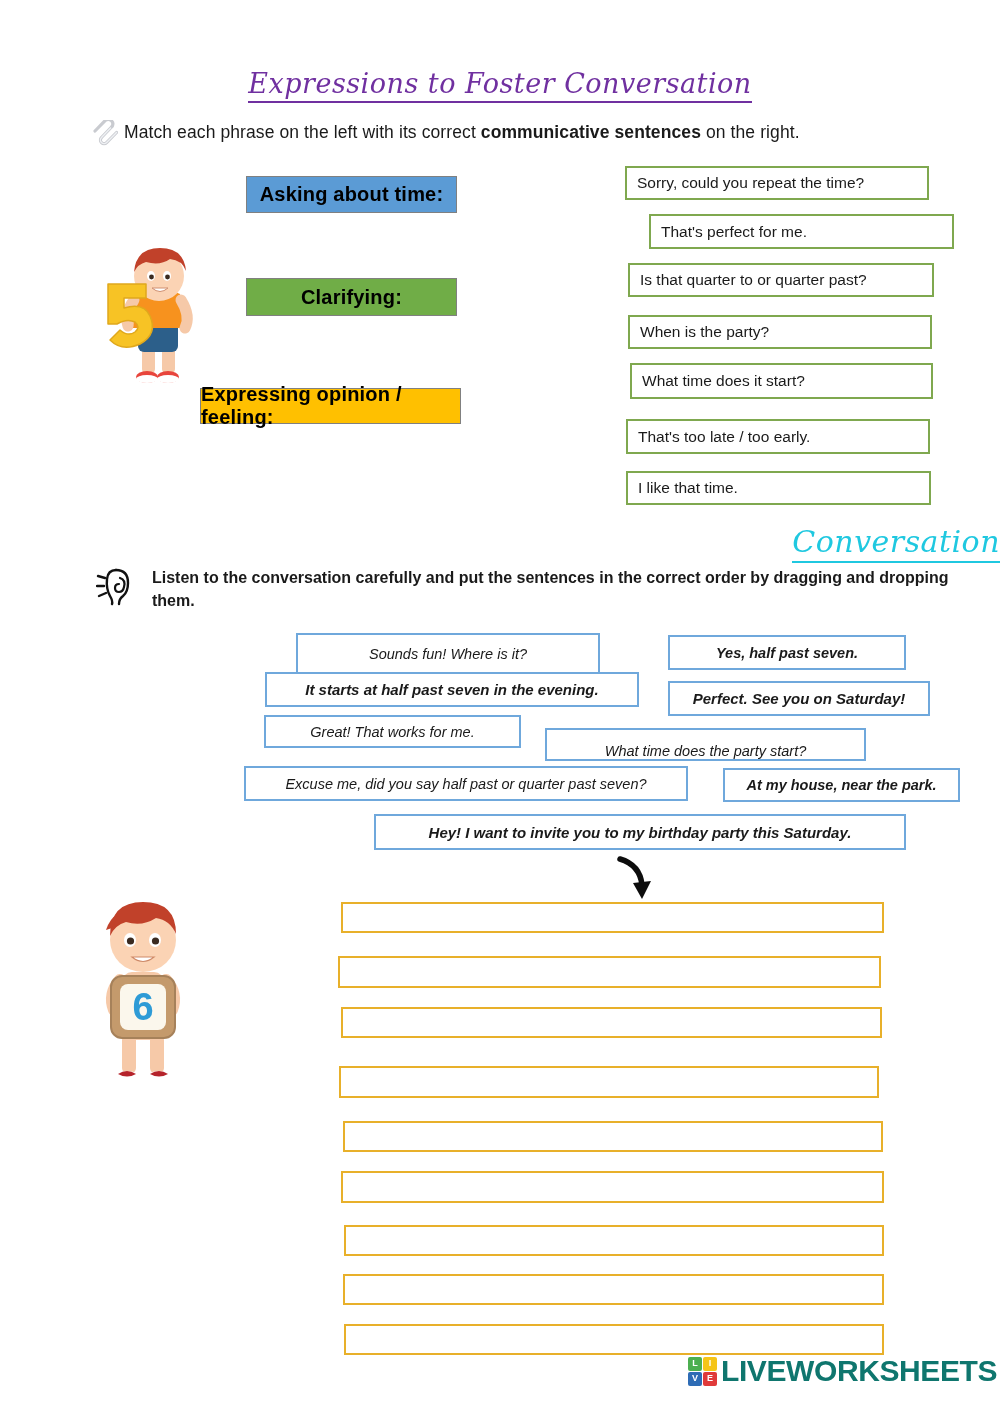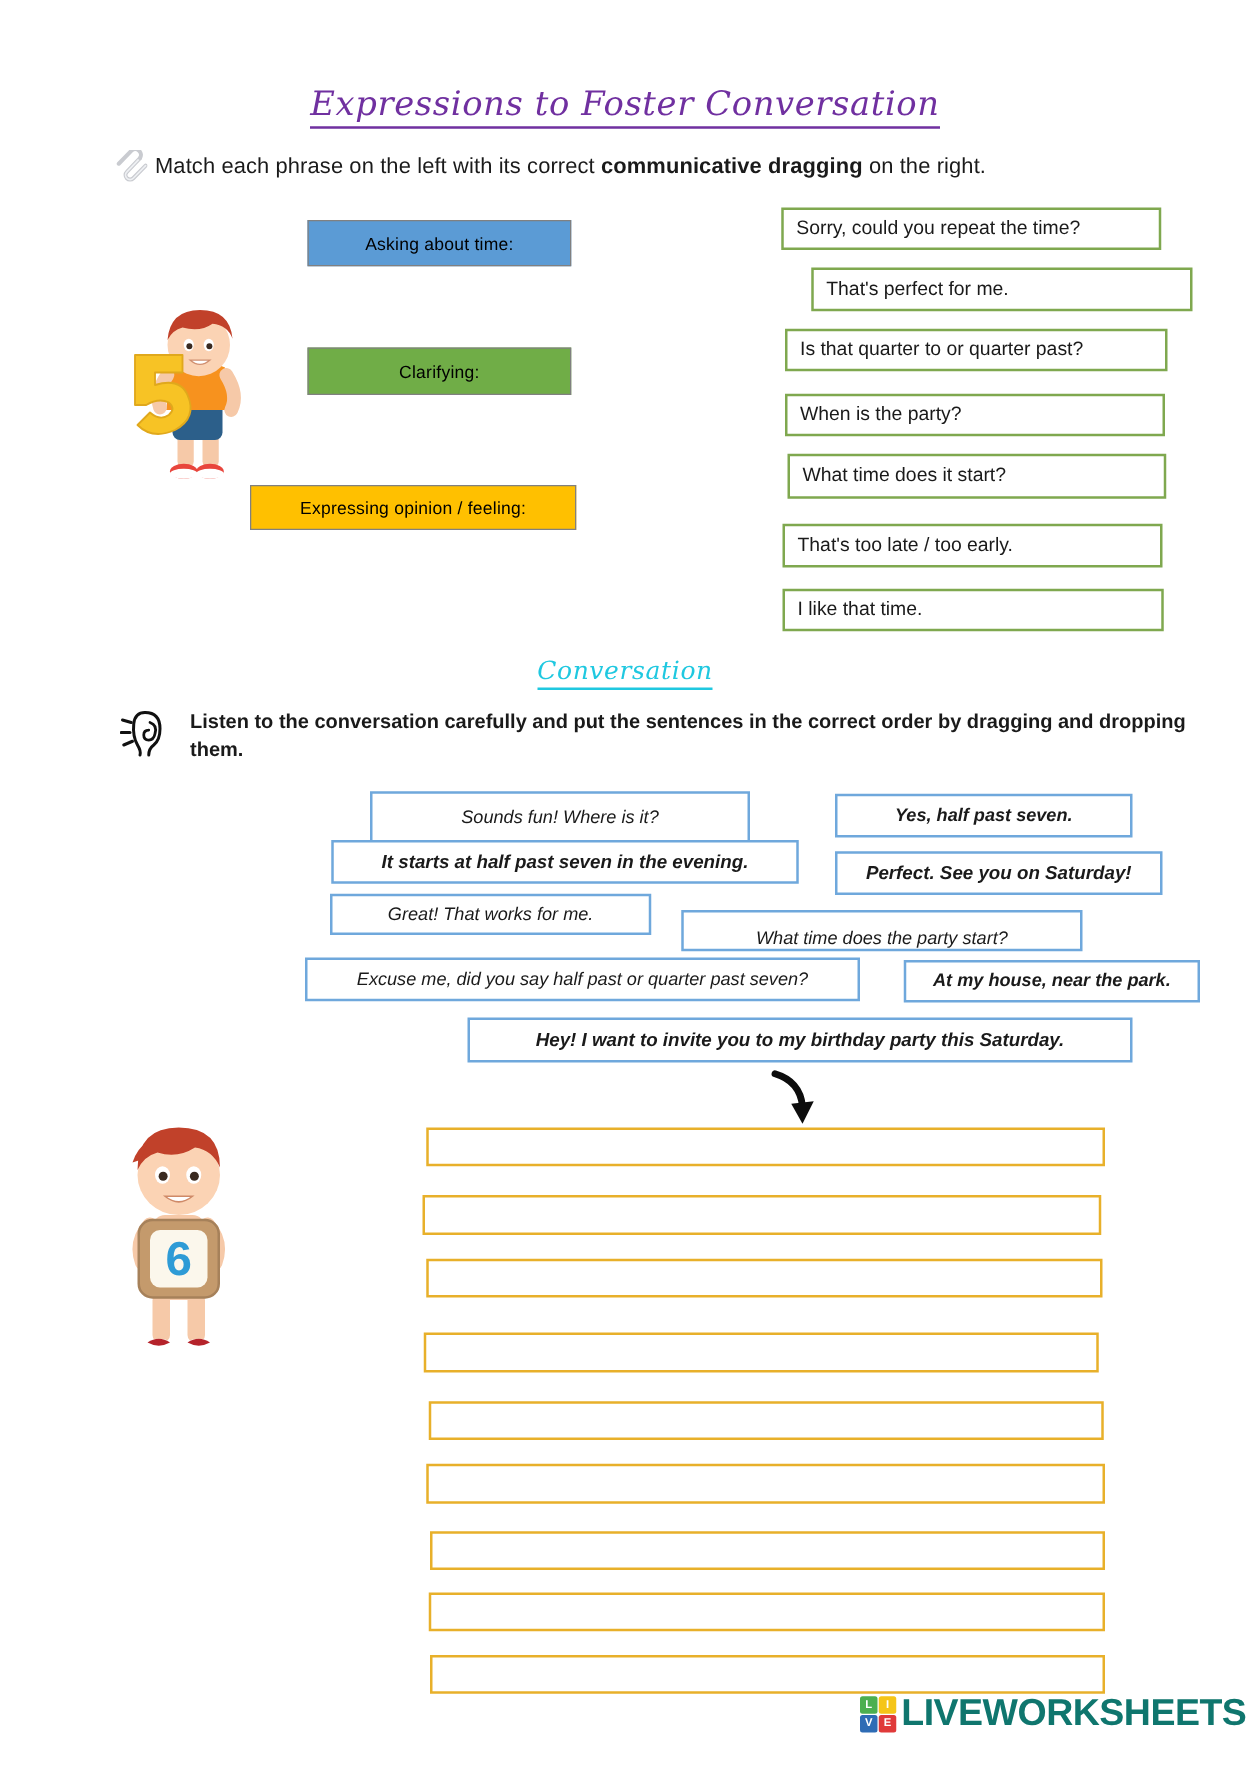--- a/index.html
+++ b/index.html
@@ -35,22 +35,22 @@
     font-size: 27px;
     color: #7030A0;
   }
   #main-title span.u {
     border-bottom: 2px solid #7030A0;
     padding-bottom: 2px;
   }
   #conversation-title {
     left: 0; right: 0;
     top: 524px;
-    text-align: center;
-    font-size: 20px;
+    text-align: right;
+    font-size: 30px;
     color: #1FC8E0;
   }
   #conversation-title span.u {
     border-bottom: 2px solid #1FC8E0;
     padding-bottom: 2px;
   }
 
   
   .instr {
     position: absolute;
@@ -83,22 +83,22 @@
   .icon-ear  { width: 44px; height: 44px; flex: 0 0 44px; margin-top: -4px; }
 
   
   .cat-chip {
     position: absolute;
     box-sizing: border-box;
     border: 1px solid #808080;
     display: flex;
     align-items: center;
     justify-content: center;
-    font-weight: 400;
-    font-size: 14px;
+    font-weight: 700;
+    font-size: 20px;
     color: #000000;
     letter-spacing: .2px;
   }
   #cat-0 { left: 246px; top: 176px; width: 211px; height: 37px; background: #5B9BD5; }
   #cat-1 { left: 246px; top: 278px; width: 211px; height: 38px; background: #70AD47; }
   #cat-2 { left: 200px; top: 388px; width: 261px; height: 36px; background: #FFC000; }
 
   
   .phrase-box {
     position: absolute;
@@ -224,21 +224,21 @@
   </div>
 
   <div class="instr" id="instr-match">
     <span class="icon-clip">
       <svg viewBox="0 0 26 26" width="26" height="26">
         <path d="M20 6.5 L9.5 17.5 a3.6 3.6 0 0 0 5.1 5.1 L24.5 12.5" fill="none" stroke="#c9cbd0" stroke-width="3.2" stroke-linecap="round"></path>
         <path d="M20 6.5 L9.5 17.5 a3.6 3.6 0 0 0 5.1 5.1 L24.5 12.5" fill="none" stroke="#eef0f3" stroke-width="1.4" stroke-linecap="round"></path>
         <path d="M20 6.5 a4.6 4.6 0 0 0 -6.6 -6.2 L3 11" fill="none" stroke="#c9cbd0" stroke-width="3.2" stroke-linecap="round"></path>
       </svg>
     </span>
-    <span class="txt"><span>Match each phrase on the left with its correct </span><b>communicative dragging</b><span> on the right.</span></span>
+    <span class="txt"><span>Match each phrase on the left with its correct </span><b>communicative sentences</b><span> on the right.</span></span>
   </div>
 
   <div class="kid" id="kid-5">
     <svg viewBox="0 0 108 148" width="108" height="148">
 
       <rect x="44" y="98" width="13" height="34" rx="5" fill="#f6c9a8"></rect>
       <rect x="64" y="98" width="13" height="34" rx="5" fill="#f6c9a8"></rect>
 
       <ellipse cx="49" cy="135" rx="11" ry="6" fill="#e8453c"></ellipse>
       <ellipse cx="70" cy="135" rx="11" ry="6" fill="#e8453c"></ellipse>

